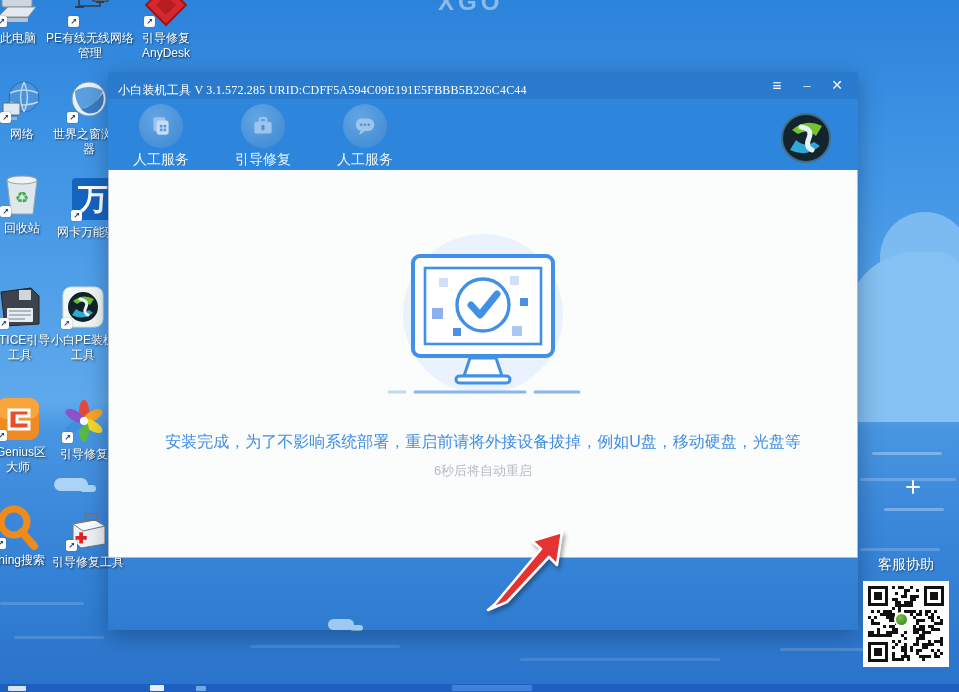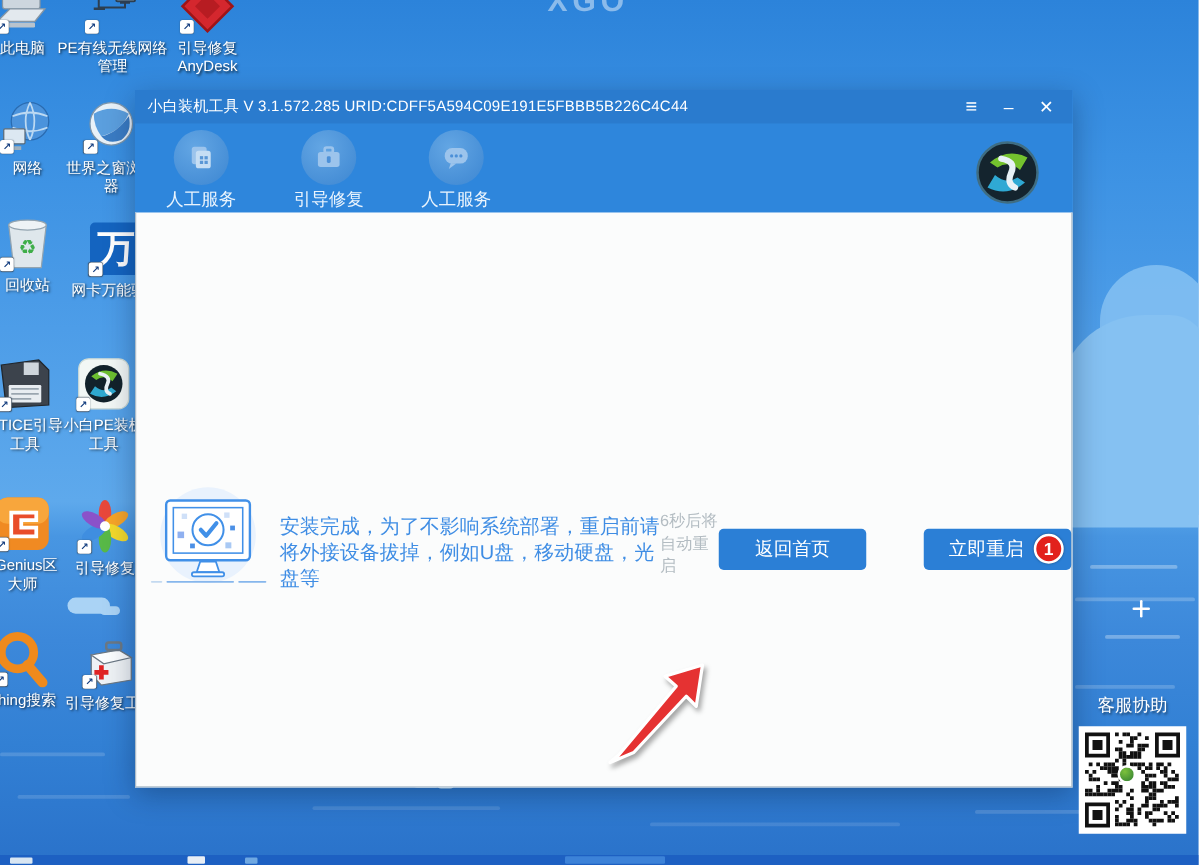--- a/index.html
+++ b/index.html
@@ -26,37 +26,37 @@
   .dicon .ic{position:relative;width:46px;height:46px;display:flex;align-items:center;justify-content:center;}
   .dicon .lbl{margin-top:3px;font-size:12px;line-height:1.25;color:#fff;text-align:center;
     text-shadow:1px 1px 2px rgba(0,0,0,.7);}
   .shortcut{position:absolute;left:1px;bottom:1px;width:11px;height:11px;background:#fff;
     border-radius:2px;box-shadow:0 0 1px #345;display:flex;align-items:center;justify-content:center;
     font-size:8px;color:#123c7e;font-weight:bold;}
 
   
   .win{position:absolute;left:108px;top:72px;width:750px;height:558px;
     box-shadow:0 6px 22px rgba(0,20,50,.35);}
-  .titlebar{height:27px;background:#2a7bce;display:flex;align-items:center;padding:0 10px;}
+  .titlebar{height:27px;background:#2a7bce;display:flex;align-items:flex-end;padding:0 10px;font-family:Liberation Serif, serif;}
   .titlebar .title{color:#fff;font-size:12px;letter-spacing:.2px;flex:1;white-space:nowrap;}
   .ctrl{color:#fff;width:22px;text-align:center;font-size:14px;cursor:pointer;margin-left:8px;line-height:27px;}
   .ctrl.menu{font-size:16px;font-weight:bold;}
   .tabs{height:71px;background:#2e86dc;display:flex;align-items:flex-start;padding:5px 0 0 2px;}
   .tab{width:102px;display:flex;flex-direction:column;align-items:center;cursor:pointer;}
   .tabcircle{width:44px;height:44px;border-radius:50%;display:flex;align-items:center;justify-content:center;
     background:radial-gradient(circle at 38% 32%,#63a6e4,#468ed6 75%);}
   .tab.active .tabcircle{background:radial-gradient(circle at 40% 30%,#fad566,#edb434 78%);}
   .tablabel{margin-top:3px;font-size:14px;color:#eaf4fd;}
   .tab.active .tablabel{color:#fff;}
   .brand{margin-left:auto;margin-right:26px;display:flex;align-items:center;gap:9px;padding-top:8px;}
   .brandname{color:#fff;font-size:27px;font-weight:bold;letter-spacing:3px;line-height:1;}
   .brandsite{color:#dcebfa;font-size:9px;letter-spacing:1.6px;margin-top:4px;font-weight:bold;}
 
-  .content{position:relative;height:460px;background:#fbfcfc;border:1px solid #aebdc9;border-top:none;
-    display:flex;align-items:center;padding-top:62px;}
+  .content{position:relative;height:388px;background:#fbfcfc;border:1px solid #aebdc9;border-top:none;
+    display:flex;flex-direction:column;align-items:center;padding-top:62px;}
   .msg{margin-top:24px;font-size:16px;color:#3f8de4;}
   .countdown{margin-top:9px;font-size:13px;color:#b3bcc2;}
   .btnrow{margin-top:17px;display:flex;gap:46px;}
   .btn{position:relative;width:118px;height:33px;background:#2b7fd6;color:#fff;font-size:15px;
     border:none;border-radius:4px;cursor:pointer;font-family:inherit;}
   .badge{position:absolute;right:6px;top:4px;width:24px;height:24px;border-radius:50%;
     background:#e2211c;border:2px solid #fff;box-shadow:0 0 2px rgba(0,0,0,.4);
     color:#fff;font-size:14px;font-weight:bold;line-height:20px;text-align:center;}
   .cursor-arrow{position:absolute;left:372px;top:456px;filter:drop-shadow(2px 3px 2px rgba(0,0,0,.35));}
 
@@ -338,27 +338,20 @@
         <path d="M107 126 L133 126 L139 144 L101 144 Z" fill="#fff" stroke="#4190e8" stroke-width="3"></path>
         <rect x="93" y="144" width="54" height="7" rx="3.5" fill="#fff" stroke="#4190e8" stroke-width="3"></rect>
         <path d="M26 160 H42" stroke="#c3d9f0" stroke-width="3" stroke-linecap="round"></path>
         <path d="M52 160 H162" stroke="#86b6ec" stroke-width="3" stroke-linecap="round"></path>
         <path d="M172 160 H216" stroke="#86b6ec" stroke-width="3" stroke-linecap="round"></path>
       </svg>
 
       <div class="msg">安装完成，为了不影响系统部署，重启前请将外接设备拔掉，例如U盘，移动硬盘，光盘等</div>
       <div class="countdown">6秒后将自动重启</div>
 
-      <div class="btnrow">
-        <button class="btn">返回首页</button>
-        <button class="btn">
-          <span style="margin-right:18px;">立即重启</span>
-          <span class="badge">1</span>
-        </button>
-      </div>
     </div>
 
     <svg class="cursor-arrow" width="95" height="85" viewBox="0 0 95 85">
       <polygon points="82,4 52,13 61,21 15,76 8,82 27,74 69,29 77,37" fill="#e53232" stroke="#ffffff" stroke-width="2.6" stroke-linejoin="round"></polygon>
     </svg>
   </div>
 
   <div class="support">
     <div class="support-title">客服协助</div>
     <div class="qr">

